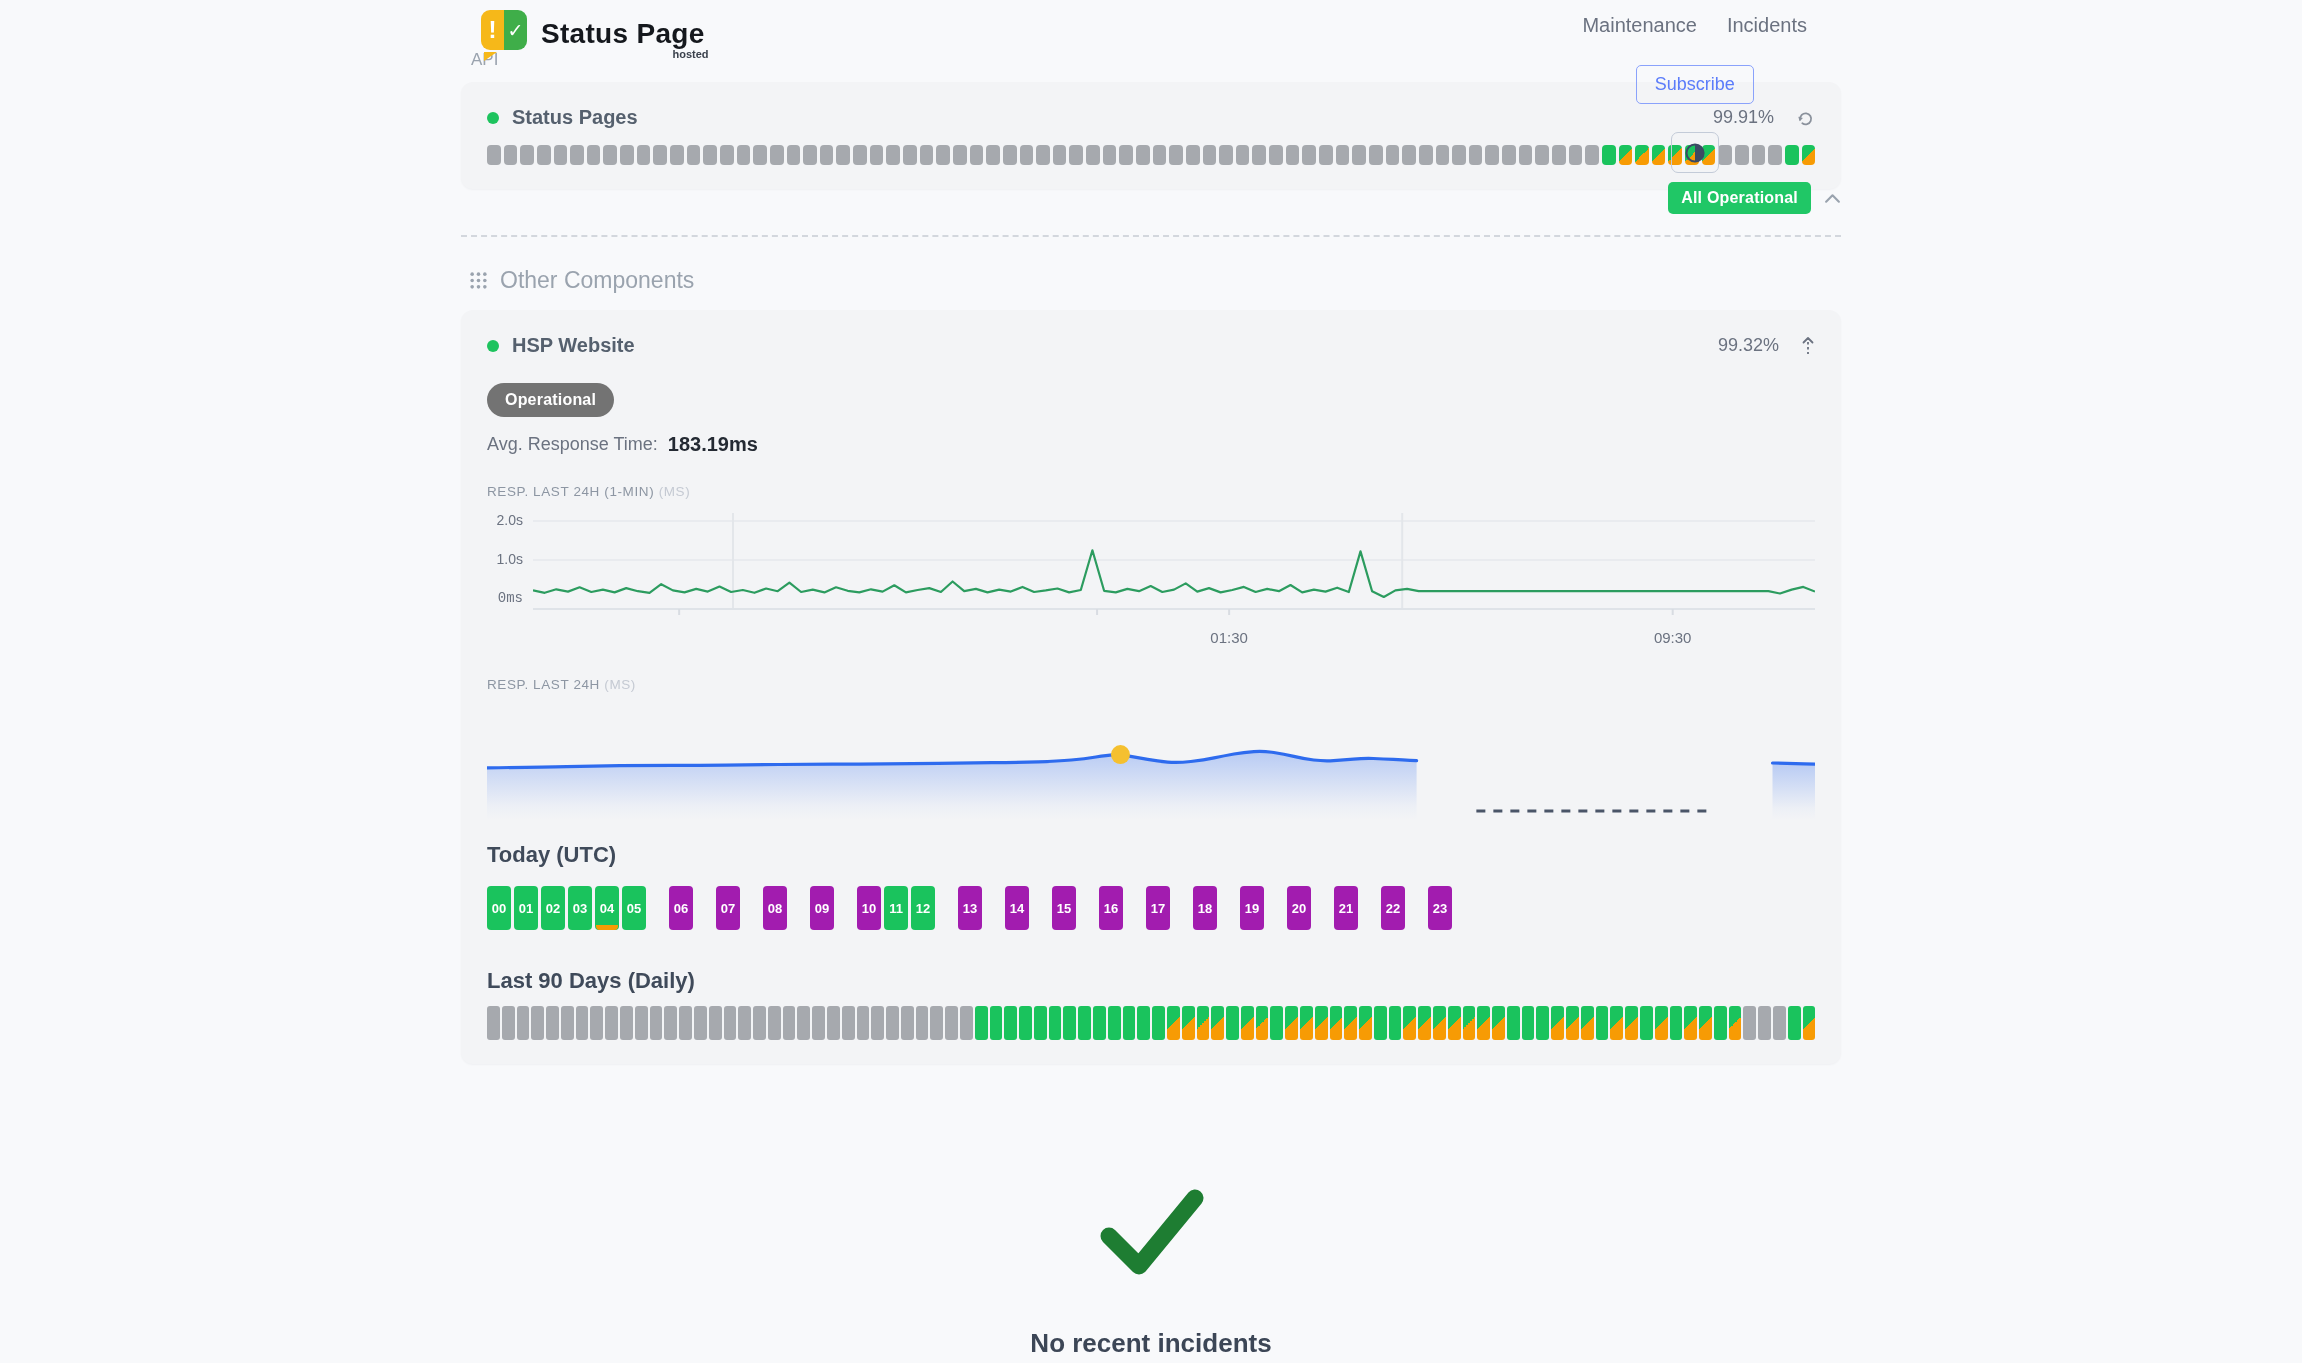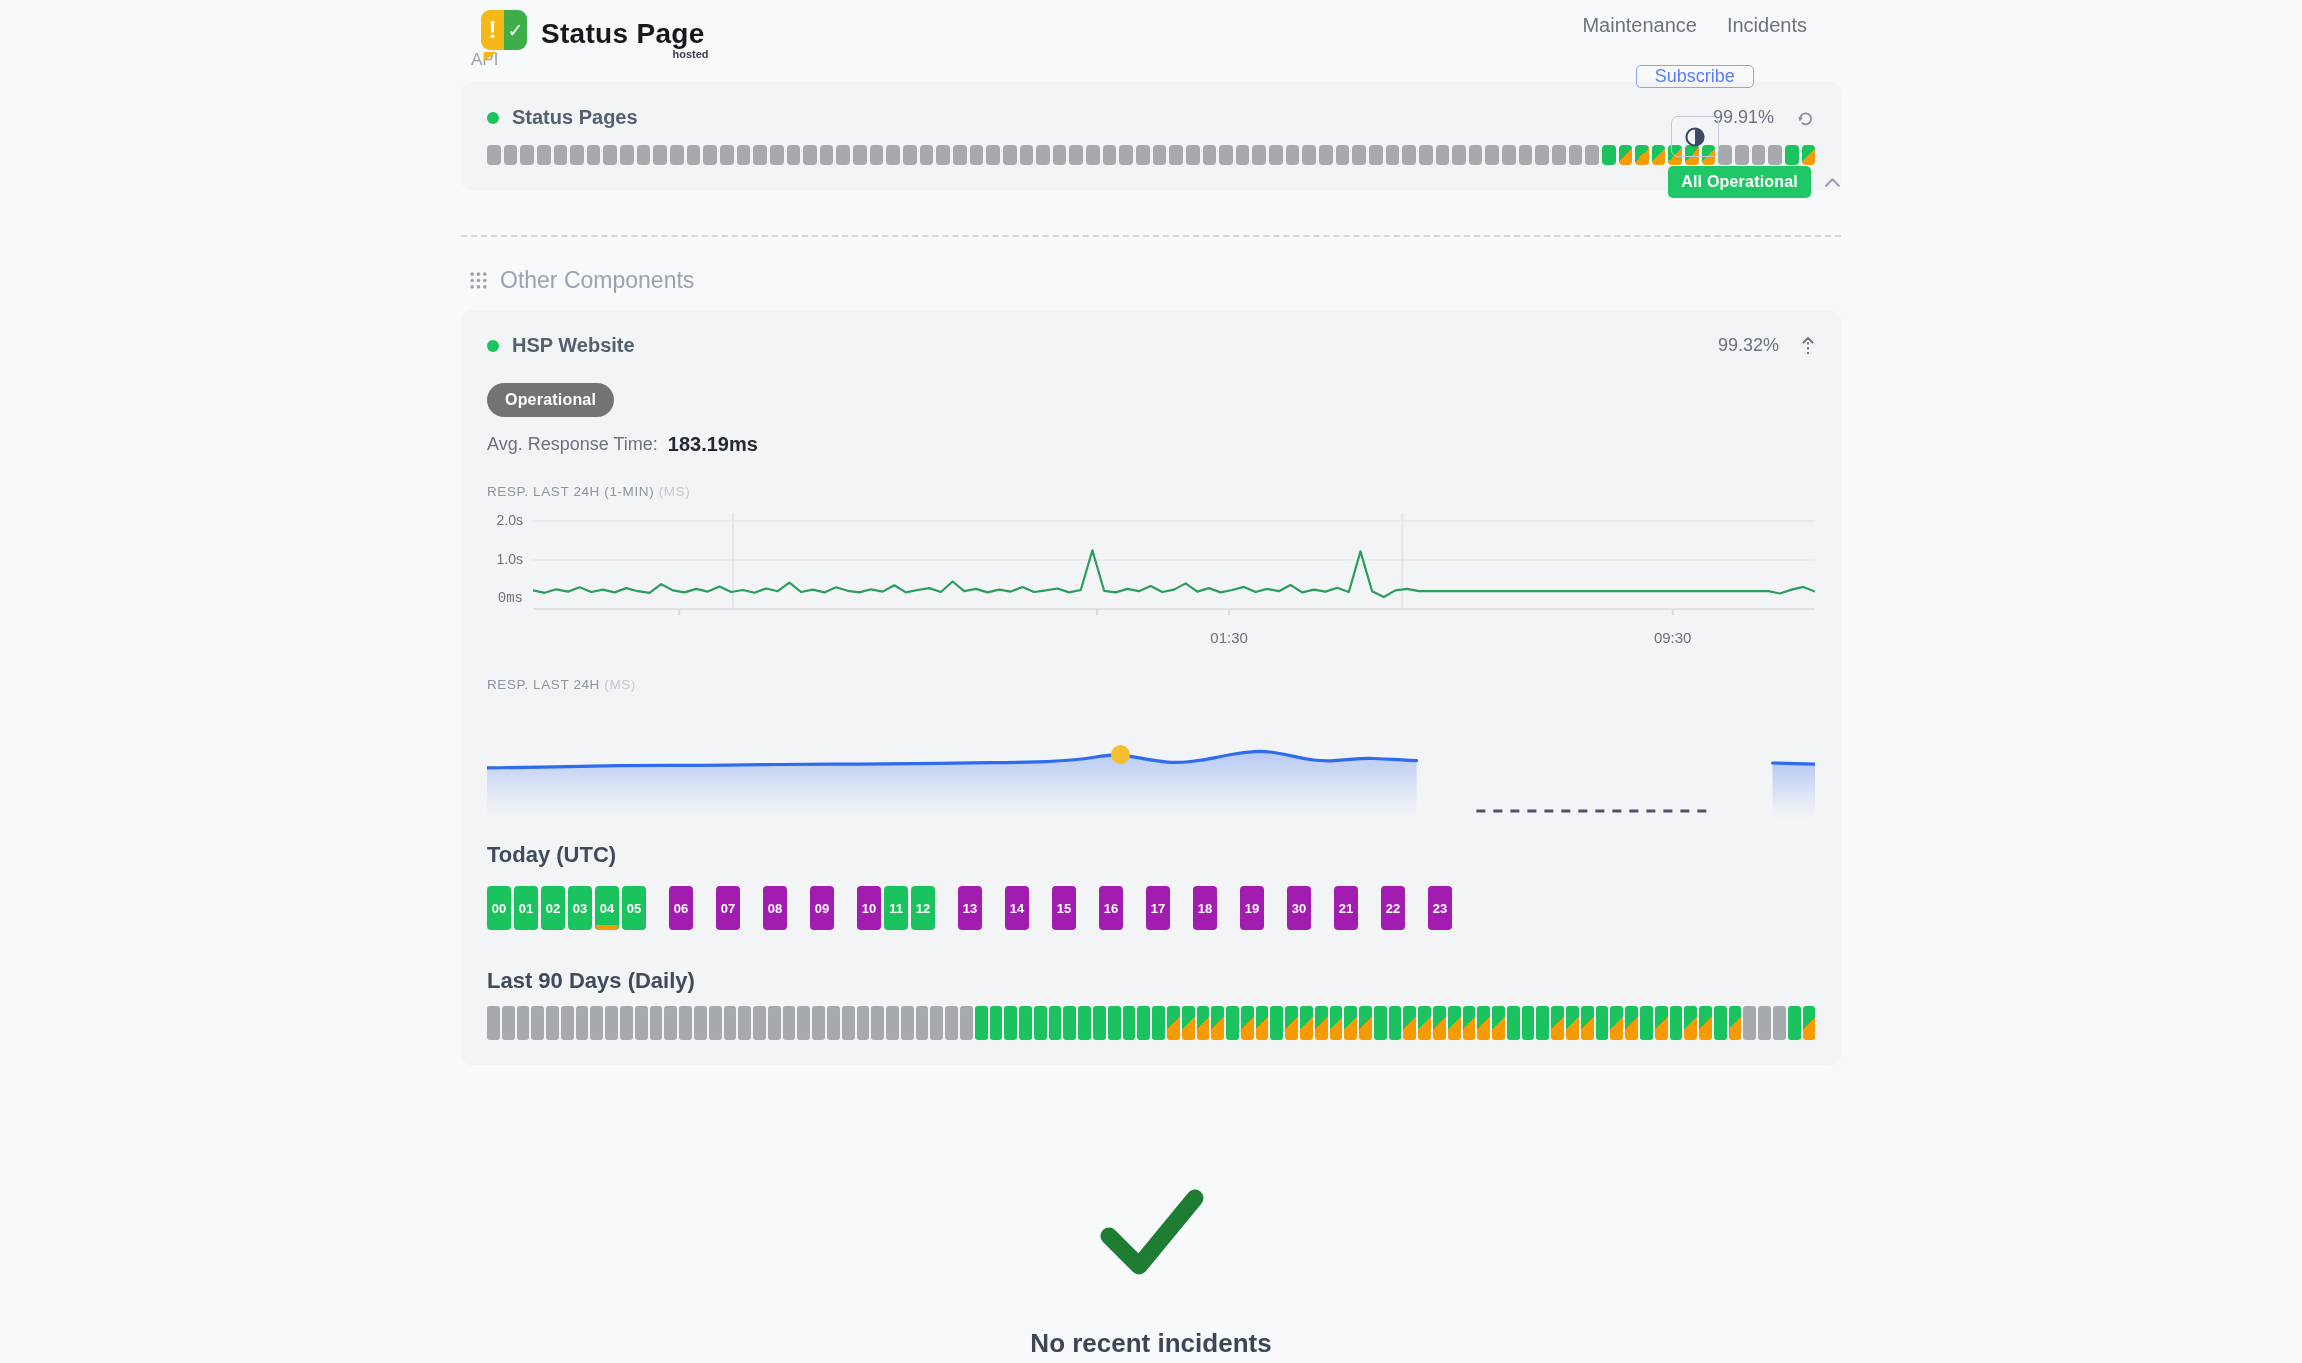--- a/index.html
+++ b/index.html
@@ -23,21 +23,21 @@
   .logo-tail { position:absolute; left:3px; bottom:-7px; width:0; height:0;
     border-left:13px solid #f6b819; border-bottom:9px solid transparent; }
   .brand-wrap { position:relative; padding-top:8px; }
   .brand-name { font-size:28px; font-weight:700; color:#15181d; letter-spacing:0.3px; }
   .brand-sup { position:absolute; top:-2px; right:-4px; font-size:11px; font-weight:600; color:#3a414c;margin-top:40px; }
 
   .hdr-right { position:absolute; top:14px; right:0; display:flex; flex-direction:column; align-items:flex-end; gap:9px; }
   .hdr-nav-row { display:flex; align-items:center; gap:28px; margin-right:34px;flex-direction:column; }
   .nav-item { font-size:20px; color:#6b7280; cursor:pointer; }
   .subscribe-btn { border:1.5px solid #8aa2fb; color:#5b7cfa; background:transparent; border-radius:5px;
-    font-size:18px; padding:0 18px; font-family:inherit; cursor:pointer; }
+    font-size:18px; padding:8px 18px; font-family:inherit; cursor:pointer; }
   .theme-btn { border:1.5px solid #c3cbd8; background:transparent; border-radius:7px; width:48px; height:41px;
     display:flex; align-items:center; justify-content:center; cursor:pointer; }
   .badge-row { display:flex; align-items:center; gap:13px; }
   .status-badge { background:#20c766; color:#fff; font-size:16px; font-weight:700; border-radius:5px;
     padding:7px 13px; letter-spacing:0.2px; }
 
   
   main { padding-top:50px; }
   .section-label { font-size:17px; color:#9aa3ae; margin:0 0 12px 10px; }
   .card { background:#f3f4f6; border-radius:12px; padding:24px 26px 24px 26px; box-shadow:0 1px 2px rgba(20,30,60,0.04); }
@@ -387,21 +387,21 @@
           <div class="hour-block s-empty">
             <span>17</span>
           </div>
           <div class="hour-block s-empty">
             <span>18</span>
           </div>
           <div class="hour-block s-empty">
             <span>19</span>
           </div>
           <div class="hour-block s-empty">
-            <span>30</span>
+            <span>20</span>
           </div>
           <div class="hour-block s-empty">
             <span>21</span>
           </div>
           <div class="hour-block s-empty">
             <span>22</span>
           </div>
           <div class="hour-block s-empty">
             <span>23</span>
           </div>

